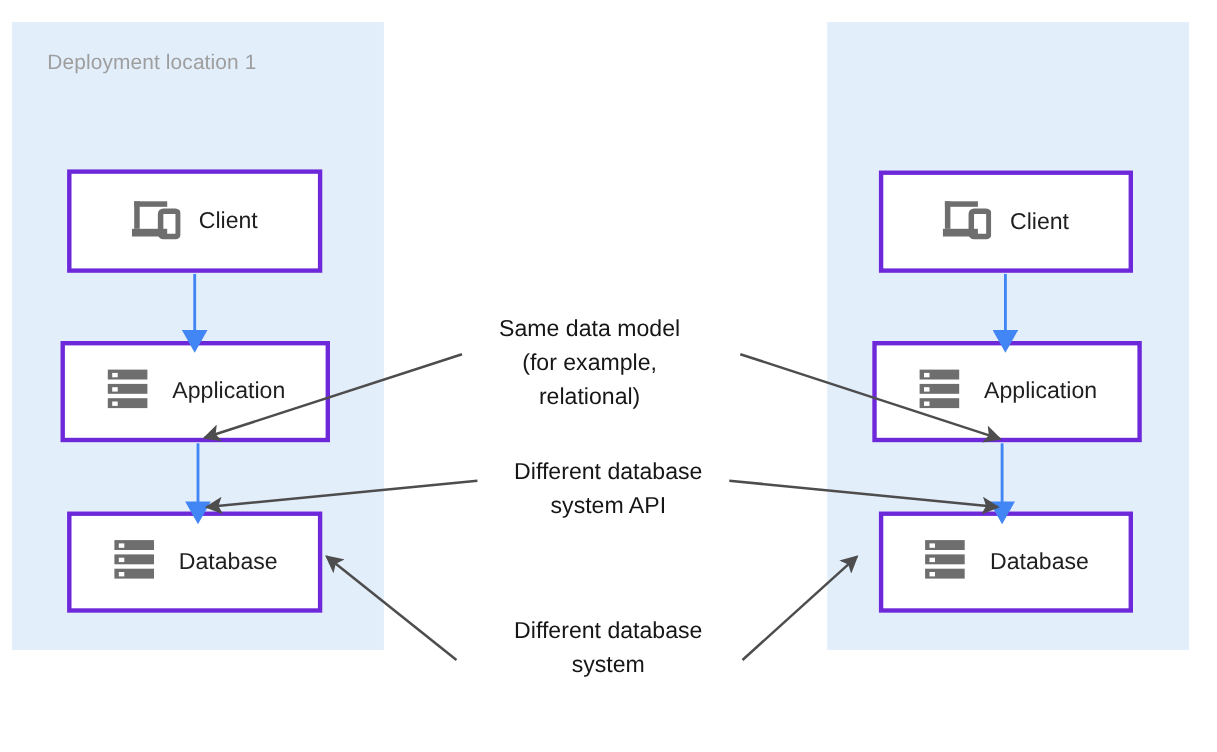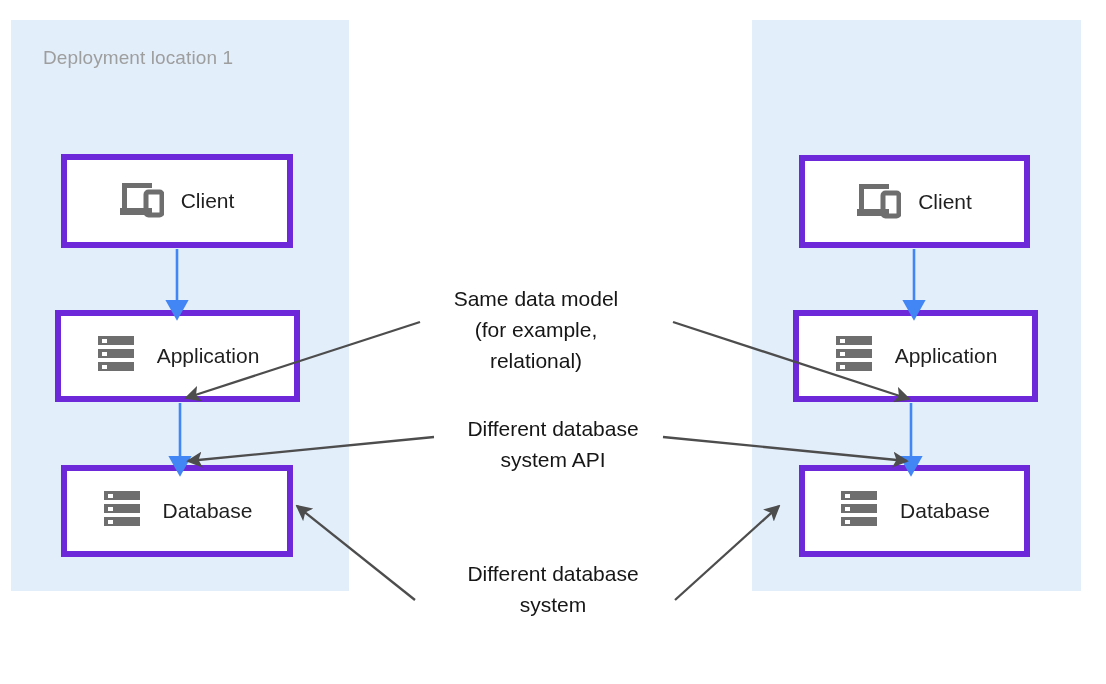--- a/index.html
+++ b/index.html
@@ -26,21 +26,21 @@
     position: absolute;
     color: #9e9e9e;
     font-size: 19px;
     line-height: 22px;
     letter-spacing: 0.1px;
     white-space: nowrap;
   }
   .node {
     position: absolute;
     background: #ffffff;
-    border: 6px solid #6d28d9;
+    border: 4px solid #6d28d9;
     box-sizing: border-box;
     display: flex;
     align-items: center;
     justify-content: center;
   }
   .node-inner {
     display: flex;
     align-items: center;
     gap: 17px;
   }

